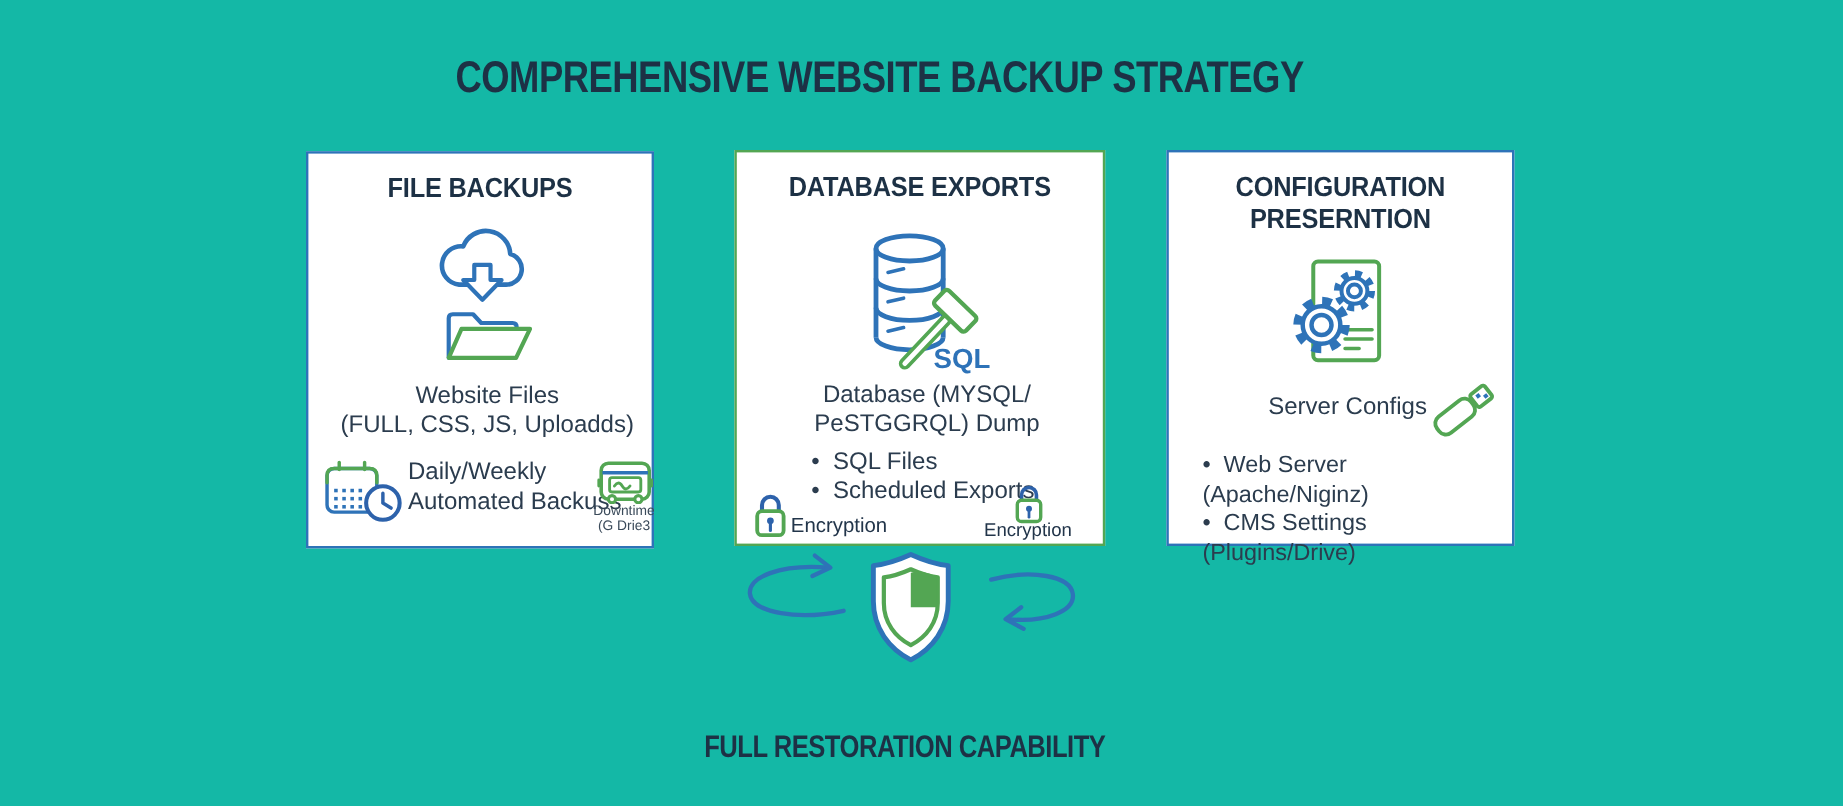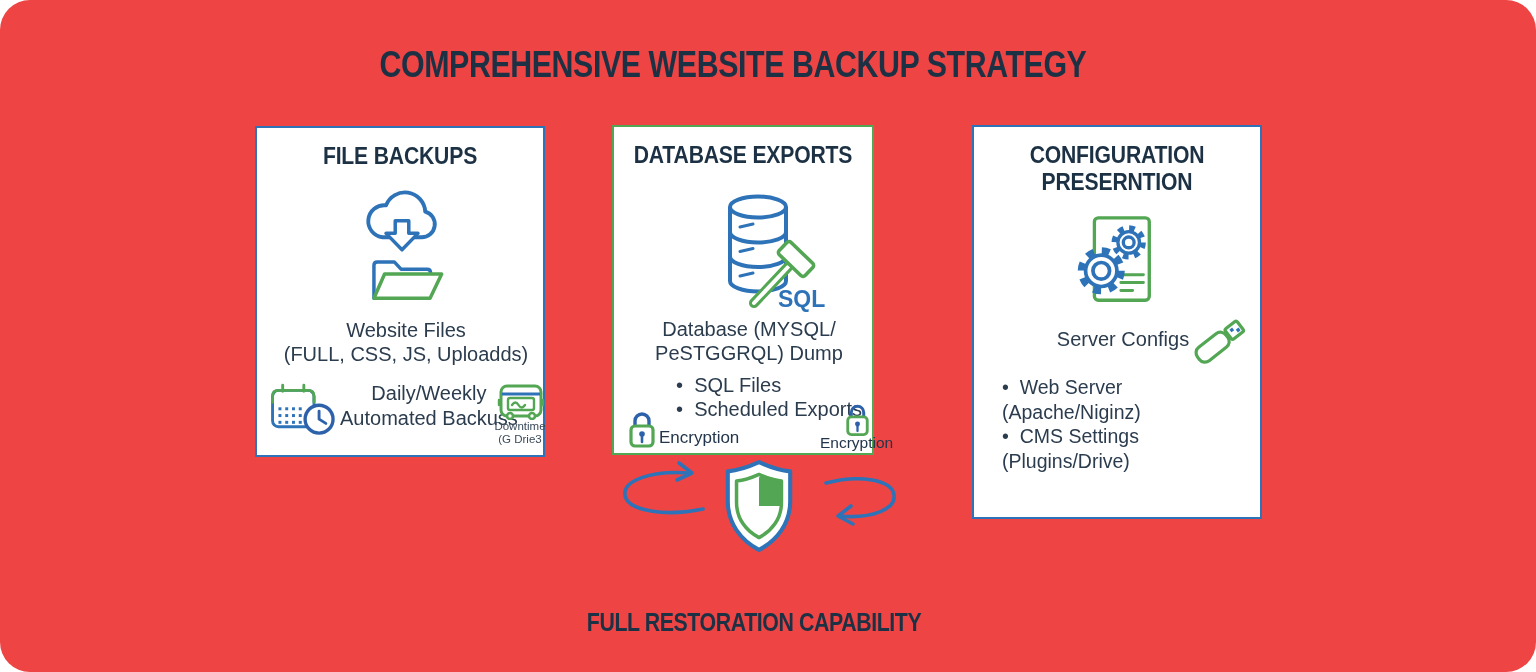--- a/index.html
+++ b/index.html
@@ -1,36 +1,36 @@
 <!DOCTYPE html>
 <html><head>
 <meta charset="utf-8">
 <style>
   html,body { margin:0; padding:0; background:#ffffff; }
   .canvas {
-    position:relative; width:1536px; height:672px; background:#ef4444;
-    font-family:"Liberation Sans", sans-serif; overflow:hidden; color:#2b3c4e;border-radius:30px;
+    position:relative; width:1536px; height:672px; background:#14b8a6;
+    font-family:"Liberation Sans", sans-serif; overflow:hidden; color:#2b3c4e;
   }
   .title {
     position:absolute; top:44px; left:733px; margin:0;
     transform:translateX(-50%) scaleX(0.82);
     font-size:37px; font-weight:bold; letter-spacing:-0.5px;
     color:#1d3145; white-space:nowrap;
   }
   .card { position:absolute; background:#fff; box-sizing:border-box; }
   .card.blue  { border:2px solid #2e73b8; }
   .card.green { border:2px solid #53a653; }
   .card h2 {
     position:absolute; top:15px; left:0; right:0; margin:0; text-align:center;
     font-size:23px; line-height:27px; font-weight:bold; color:#1d3145;
     transform:scaleX(0.92); letter-spacing:-0.2px;
   }
   .abs { position:absolute; }
   .ctext { position:absolute; left:12px; right:0; text-align:center; font-size:20px; line-height:24px; color:#2b3c4e; }
-  .ltext { position:absolute; font-size:20px; line-height:25px; color:#2b3c4e;text-align:center; }
+  .ltext { position:absolute; font-size:20px; line-height:25px; color:#2b3c4e; }
   .tiny  { position:absolute; font-size:11.5px; line-height:13px; color:#3a4a5a; text-align:center; }
   .bullets { position:absolute; font-size:20px; line-height:24px; color:#2b3c4e; }
   .bullets.small { font-size:19.5px; line-height:24.5px; }
   .bullet::before { content:"\2022\00a0\00a0"; }
   .enc { position:absolute; color:#22354a; }
   .offsite {
     position:absolute; left:255px; top:464px; width:290px; text-align:center;
     font-size:20px; color:#2b3c4e;
   }
   .restore-text { position:absolute; left:754px; top:571px; transform:translateX(-50%); text-align:center; white-space:nowrap;margin-top:36px; }
@@ -104,21 +104,21 @@
       <path d="M2 16 v5 M46 16 v5" stroke="#53a653" stroke-width="2.4" stroke-linecap="round"></path>
     </svg>
 
     <div class="tiny" style="left:230px; top:292px; width:66px;">
       <div>Downtime</div>
       <div>(G Drie3</div>
     </div>
   </section>
 
 
-  <section class="card green" style="left:612px; top:125px; width:262px; height:330px;">
+  <section class="card green" style="left:612px; top:125px; width:309px; height:330px;">
     <h2>DATABASE EXPORTS</h2>
 
     <svg class="abs" style="left:98px; top:58px;" width="122" height="128" viewBox="0 0 122 128">
       <g>
         <ellipse cx="46" cy="22" rx="28" ry="10.5" fill="#fff" stroke="#2e73b8" stroke-width="4"></ellipse>
         <path d="M18 22 V96 M74 22 V96" fill="none" stroke="#2e73b8" stroke-width="4"></path>
         <path d="M18 47 a28 10.5 0 0 0 56 0" fill="none" stroke="#2e73b8" stroke-width="4"></path>
         <path d="M18 71.5 a28 10.5 0 0 0 56 0" fill="none" stroke="#2e73b8" stroke-width="4"></path>
         <path d="M18 96 a28 10.5 0 0 0 56 0" fill="none" stroke="#2e73b8" stroke-width="4"></path>
         <path d="M28 42 l13 -3 M28 66.5 l13 -3 M28 91 l13 -3" stroke="#2e73b8" stroke-width="3" stroke-linecap="round"></path>
@@ -153,21 +153,21 @@
 
     <svg class="abs" style="left:231px; top:273px;" width="25" height="39" viewBox="0 0 28 44">
       <path d="M7 19 v-5 a7 7 0 0 1 14 0 v5" fill="none" stroke="#2d62ab" stroke-width="3.4"></path>
       <rect x="3" y="19" width="22" height="20" rx="4" fill="#fff" stroke="#53a653" stroke-width="3.2"></rect>
       <circle cx="14" cy="27" r="2.8" fill="#2d62ab"></circle>
       <path d="M14 29.5 V35" stroke="#2d62ab" stroke-width="2.6" stroke-linecap="round"></path>
     </svg>
     <div class="enc" style="left:206px; top:307px; font-size:15.5px;">Encryption</div>
   </section>
 
-  <section class="card blue" style="left:972px; top:125px; width:290px; height:394px;">
+  <section class="card blue" style="left:972px; top:125px; width:290px; height:330px;">
     <h2>
       <span style="display:block">CONFIGURATION</span>
       <span style="display:block">PRESERNTION</span>
     </h2>
 
     <svg class="abs" style="left:90px; top:86px;" width="100" height="98" viewBox="0 0 100 100">
       <rect x="30" y="5" width="56" height="84" rx="4" fill="#fff" stroke="#53a653" stroke-width="3.4"></rect>
       <path d="M57 63 H80 M57 71 H80 M57 79 H69" stroke="#53a653" stroke-width="3" stroke-linecap="round"></path>
       <g>
         <circle cx="65" cy="30" r="14" fill="none" stroke="#2e73b8" stroke-width="7" stroke-dasharray="5.5 5.5"></circle>

